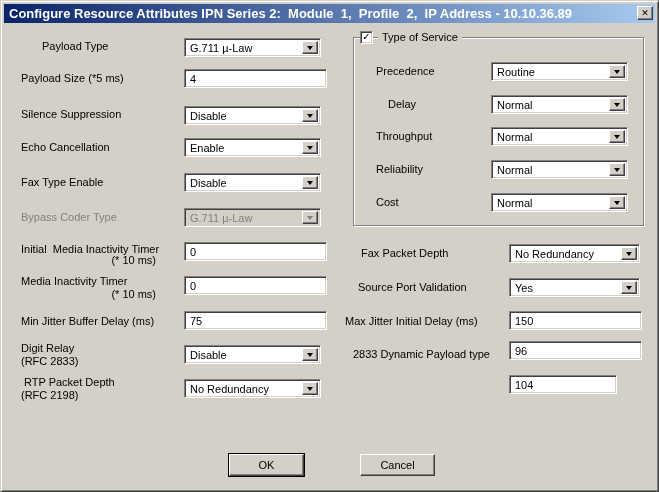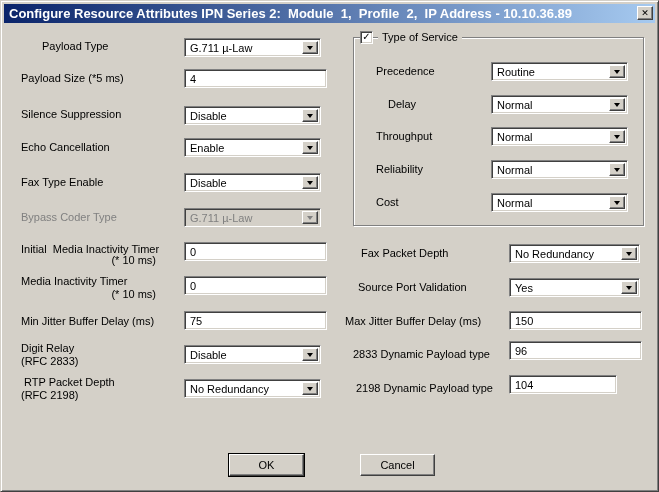--- a/index.html
+++ b/index.html
@@ -217,27 +217,26 @@
   </div>
 
   <div class="lbl" style="left:357px;top:280px;">Source Port Validation</div>
   <div class="combo" style="left:508px;top:277px;width:131px;">
     <span class="val">Yes</span>
     <span class="cbtn">
         <span class="arr"></span>
       </span>
   </div>
 
-  <div class="lbl" style="left:344px;top:314px;">Max Jitter Buffer Delay (ms)</div>
+  <div class="lbl" style="left:344px;top:314px;">Max Jitter Initial Delay (ms)</div>
   <input class="tbox" style="left: 508px; top: 310px; width: 133px;" value="150">
 
   <div class="lbl" style="left:352px;top:347px;">2833 Dynamic Payload type</div>
   <input class="tbox" style="left: 508px; top: 340px; width: 133px;" value="96">
 
-  <div class="lbl" style="left:355px;top:381px;">2198 Dynamic Payload type</div>
   <input class="tbox" style="left: 508px; top: 374px; width: 108px;" value="104">
 
   <div class="pushbtn default" style="left:228px;top:453px;">
     <span>OK</span>
   </div>
   <div class="pushbtn" style="left:359px;top:453px;">
     <span>Cancel</span>
   </div>
 
 </div>

